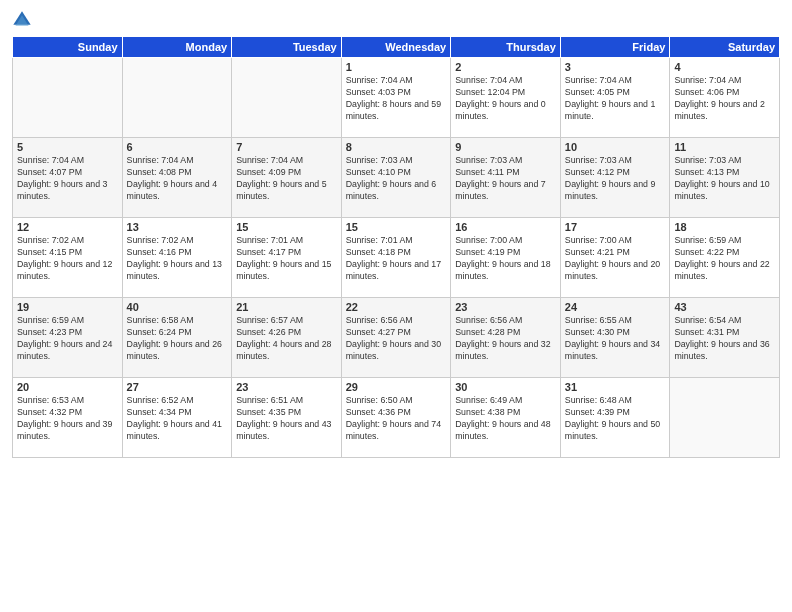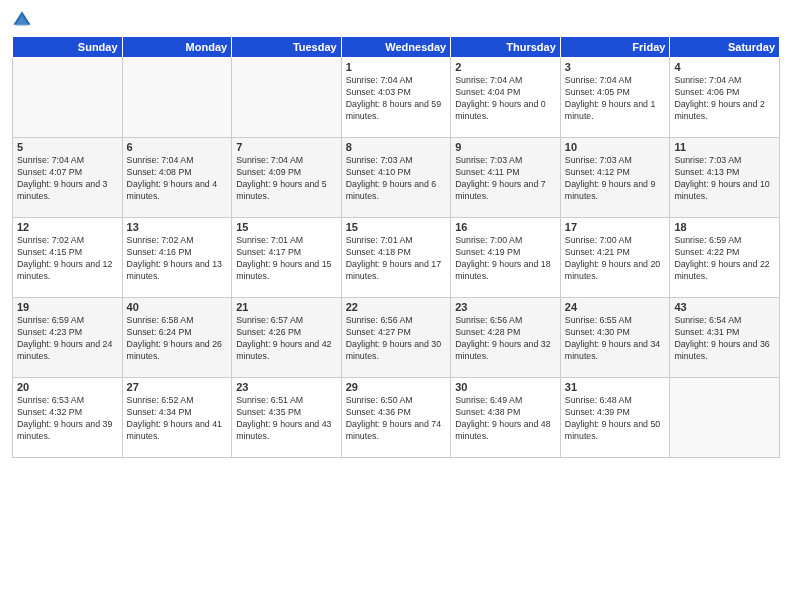--- a/index.html
+++ b/index.html
@@ -124,21 +124,21 @@
           <td class="empty-cell"></td>
           <td>
             <span class="day-num">1</span>
             <div class="cell-text">Sunrise: 7:04 AM</div>
             <div class="cell-text">Sunset: 4:03 PM</div>
             <div class="cell-text">Daylight: 8 hours and 59 minutes.</div>
           </td>
           <td>
             <span class="day-num">2</span>
             <div class="cell-text">Sunrise: 7:04 AM</div>
-            <div class="cell-text">Sunset: 4:04 PM</div>
+            <div class="cell-text">Sunset: 12:04 PM</div>
             <div class="cell-text">Daylight: 9 hours and 0 minutes.</div>
           </td>
           <td>
             <span class="day-num">3</span>
             <div class="cell-text">Sunrise: 7:04 AM</div>
             <div class="cell-text">Sunset: 4:05 PM</div>
             <div class="cell-text">Daylight: 9 hours and 1 minute.</div>
           </td>
           <td>
             <span class="day-num">4</span>
@@ -245,21 +245,21 @@
           <td>
             <span class="day-num">40</span>
             <div class="cell-text">Sunrise: 6:58 AM</div>
             <div class="cell-text">Sunset: 6:24 PM</div>
             <div class="cell-text">Daylight: 9 hours and 26 minutes.</div>
           </td>
           <td>
             <span class="day-num">21</span>
             <div class="cell-text">Sunrise: 6:57 AM</div>
             <div class="cell-text">Sunset: 4:26 PM</div>
-            <div class="cell-text">Daylight: 9 hours and 42 minutes.</div>
+            <div class="cell-text">Daylight: 4 hours and 28 minutes.</div>
           </td>
           <td>
             <span class="day-num">22</span>
             <div class="cell-text">Sunrise: 6:56 AM</div>
             <div class="cell-text">Sunset: 4:27 PM</div>
             <div class="cell-text">Daylight: 9 hours and 30 minutes.</div>
           </td>
           <td>
             <span class="day-num">23</span>
             <div class="cell-text">Sunrise: 6:56 AM</div>

